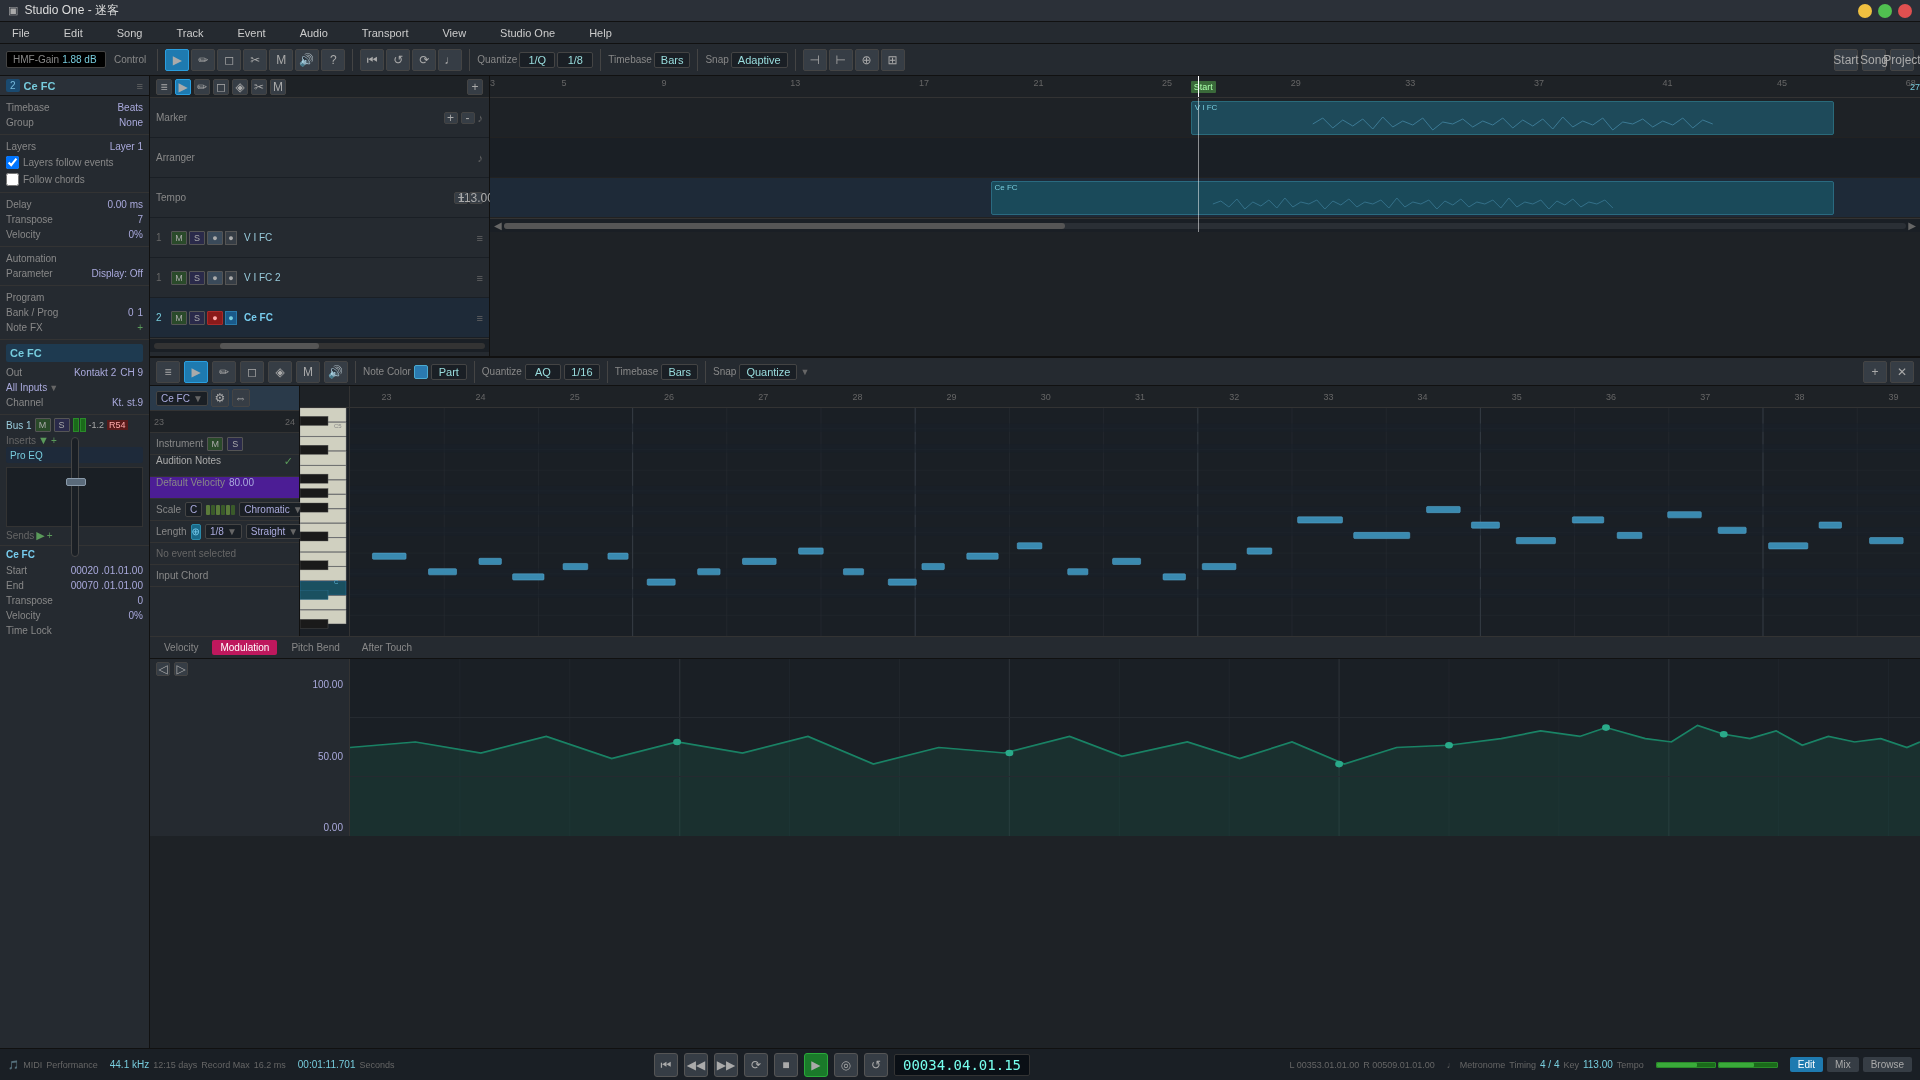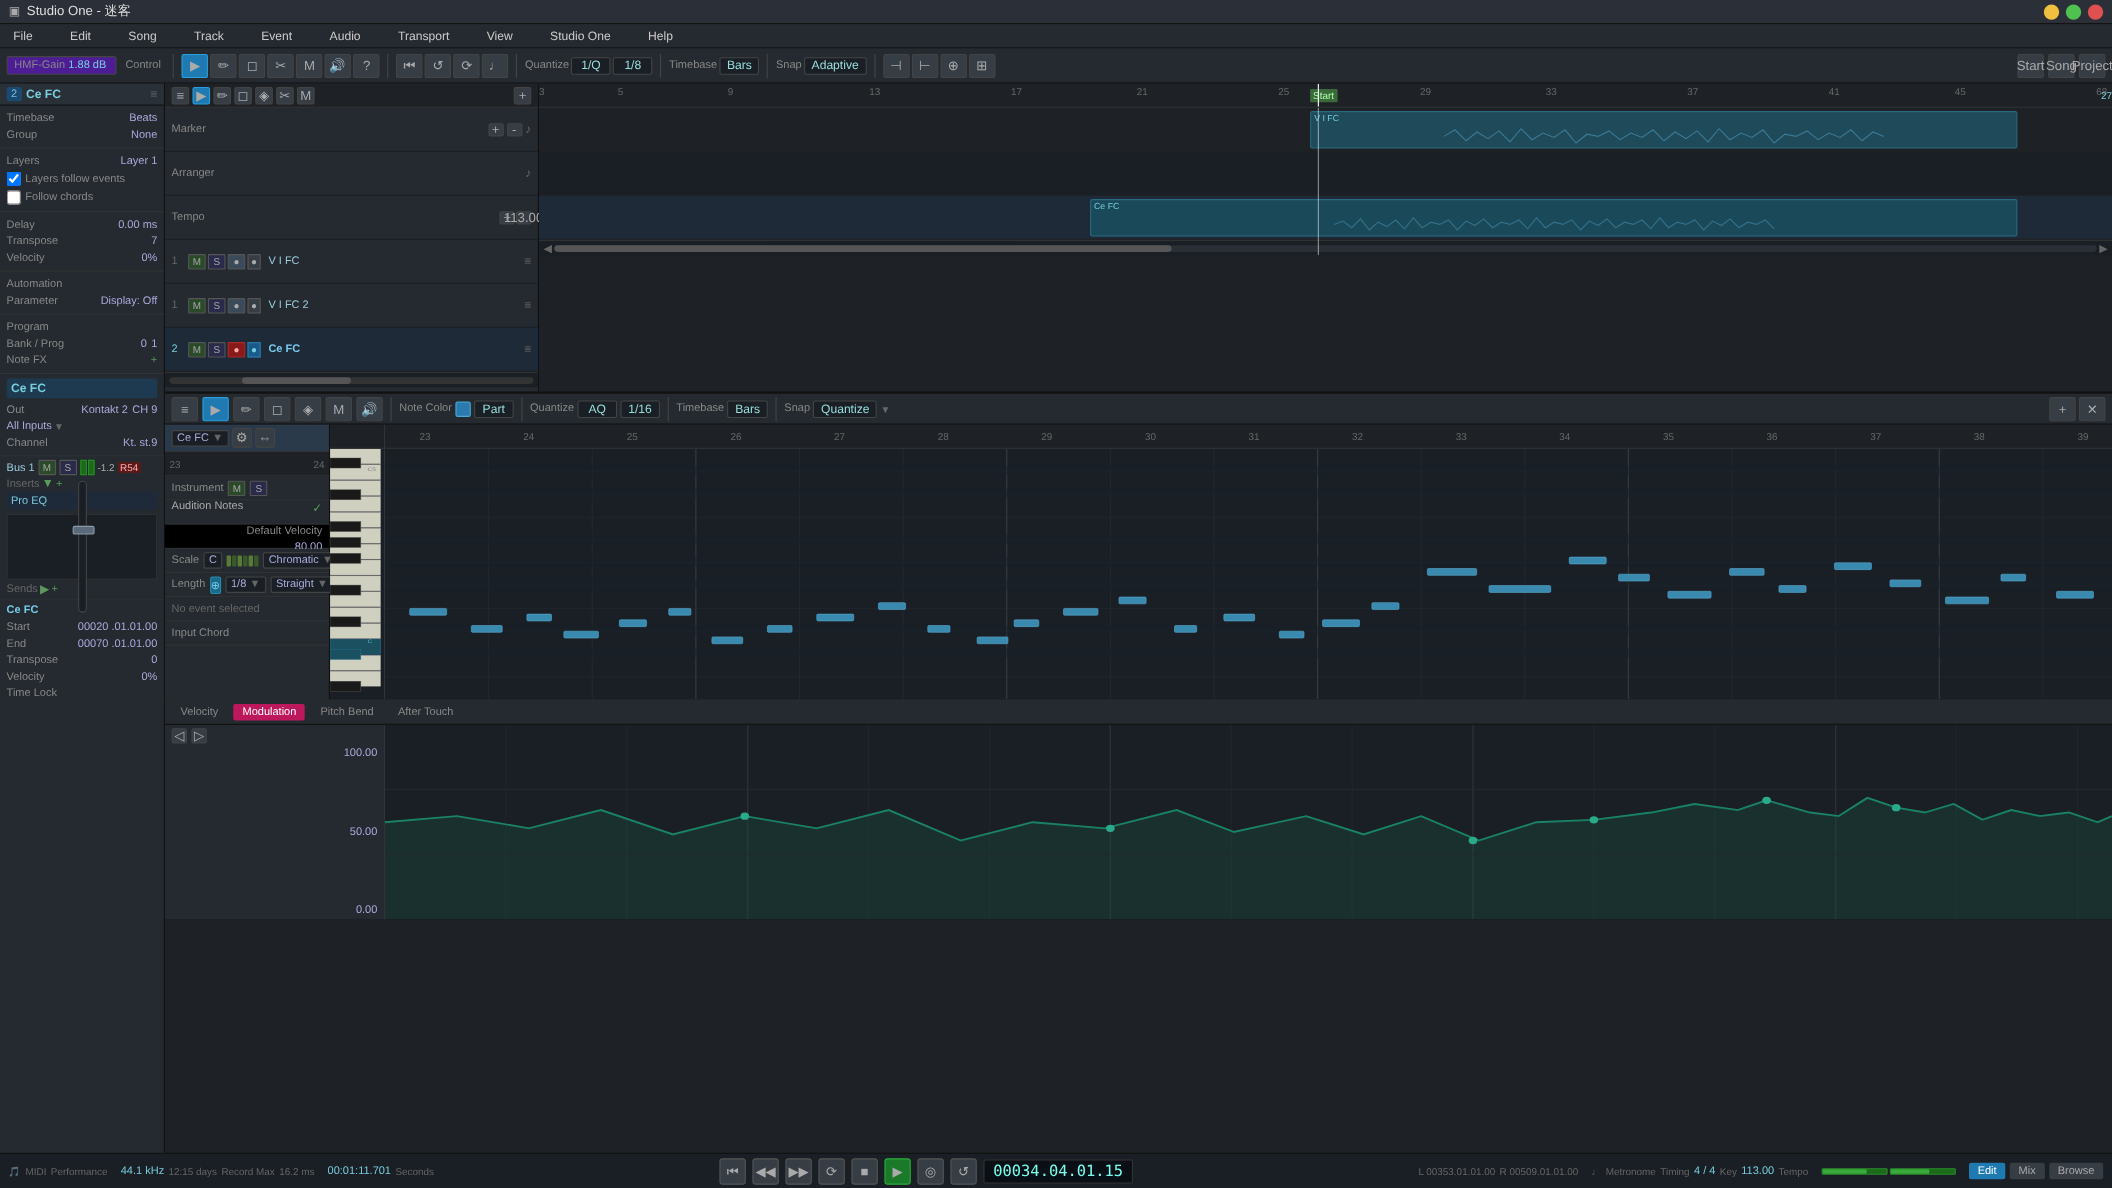--- a/index.html
+++ b/index.html
@@ -185,21 +185,21 @@
   <div class="menu-item">Event</div>
   <div class="menu-item">Audio</div>
   <div class="menu-item">Transport</div>
   <div class="menu-item">View</div>
   <div class="menu-item">Studio One</div>
   <div class="menu-item">Help</div>
 </div>
 
 <div id="toolbar">
 
-  <div style="display:flex;align-items:center;gap:3px;background:#4c1d95;padding:2px 6px;border:1px solid #444;border-radius:2px;min-width:100px;">
+  <div style="display:flex;align-items:center;gap:3px;background:#000000;padding:2px 6px;border:1px solid #444;border-radius:2px;min-width:100px;">
     <span style="font-size:10px;color:#888;">HMF-Gain</span>
     <span style="font-size:10px;color:#7cd;">1.88 dB</span>
   </div>
   <div style="font-size:10px;color:#888;padding:0 4px;">Control</div>
 
   <div class="tb-separator"></div>
 
   <div class="tb-group">
     <div class="tb-btn active">▶</div>
     <div class="tb-btn">✏</div>
@@ -633,21 +633,21 @@
             <span style="color:#888;font-size:10px;">Instrument</span>
             <div class="track-btn m">M</div>
             <div class="track-btn s">S</div>
           </div>
 
           <div style="height:22px;background:#252a30;border-bottom:1px solid #333;display:flex;padding:0 6px;gap:4px;cursor:pointer;">
             <span style="color:#aaa;font-size:10px;">Audition Notes</span>
             <span style="color:#5a9a5a;font-size:11px;margin-left:auto;">✓</span>
           </div>
 
-          <div style="height:22px;background:#000000;border-bottom:1px solid #333;display:flex;align-items:flex-end;padding:0 6px;gap:4px;flex-direction:column;">
+          <div style="height:22px;background:#4c1d95;border-bottom:1px solid #333;display:flex;align-items:flex-start;padding:0 6px;gap:4px;">
             <span style="color:#888;font-size:10px;">Default Velocity</span>
             <span style="color:#aad;font-size:10px;">80.00</span>
           </div>
 
           <div style="height:22px;background:#252a30;border-bottom:1px solid #333;display:flex;align-items:center;padding:0 6px;gap:4px;">
             <span style="color:#888;font-size:10px;">Scale</span>
             <div class="pr-dropdown" style="width:30px;">
               <span>C</span>
             </div>
 

